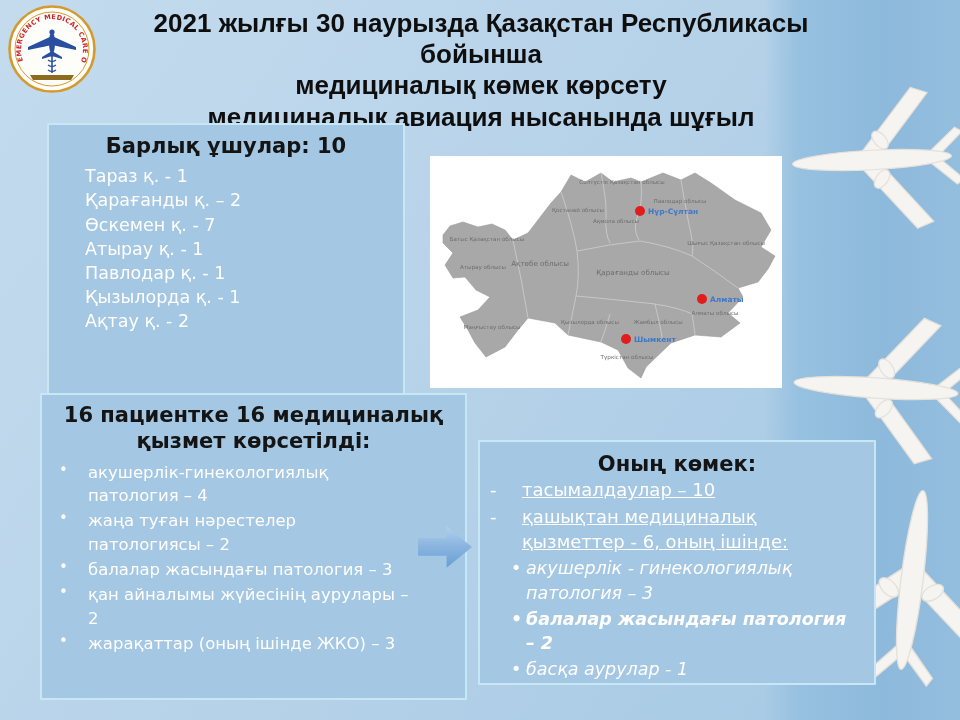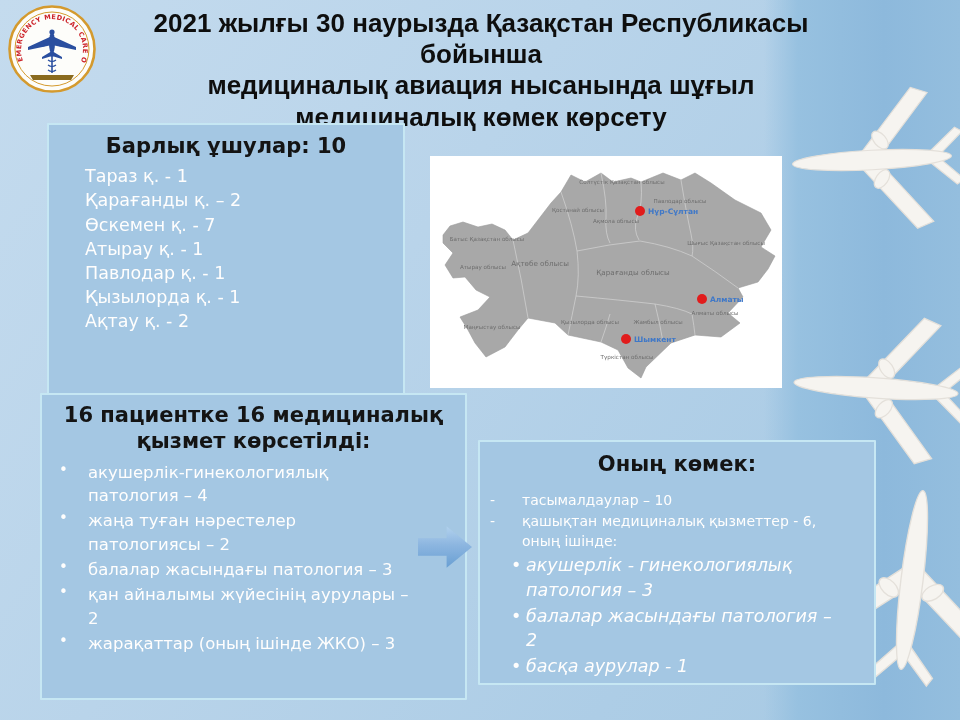--- a/index.html
+++ b/index.html
@@ -56,29 +56,29 @@
   
   .arrow {
     position:absolute; left:418px; top:524px; width:54px; height:46px;
     background:linear-gradient(to bottom,#b6d5ef 0%,#8db6e0 45%,#659dd2 100%);
     clip-path:polygon(0 31%, 53% 31%, 53% 5%, 100% 50%, 53% 95%, 53% 69%, 0 69%);
     filter:drop-shadow(0 1px 1px rgba(40,70,110,0.35));
   }
 
   
   .details { left:478px; top:440px; width:398px; height:245px; padding-top:9px; }
-  .details .dash-list { list-style:none; margin:14px 0 0 0; padding:0; color:#fffefd;
-    font-size:14px; line-height:1.42; }
+  .details .dash-list { list-style:none; margin:0 0 0 0; padding:0; color:#fffefd;
+    font-size:18px; line-height:1.42;text-decoration:underline; }
   .details .dash-list li { position:relative; padding:0 52px 1px 42px; }
   .details .dash-list li::before { content:"-"; position:absolute; left:10px; }
   .details .sub-list { list-style:none; margin:0; padding:0; color:#fffefd;
     font-size:17.5px; line-height:1.42; font-style:italic; }
   .details .sub-list li { position:relative; padding:0 26px 1px 46px; }
   .details .sub-list li::before { content:"•"; position:absolute; left:31px; font-style:normal; }
-  .details .sub-list li.emph { font-weight:normal; }
+  .details .sub-list li.emph { font-weight:bold; }
 </style>
 </head>
 <body>
 
 <div class="slide">
 
   <div class="photo-band">
     <svg width="196" height="720" viewBox="0 0 196 720">
       <defs>
         <g id="plane">
@@ -121,22 +121,22 @@
     <g>
       <line x1="44" y1="52" x2="44" y2="68" stroke="#2a4fa0" stroke-width="1.6"></line>
       <path d="M 40,55 Q 44,58 48,55 M 40,60 Q 44,63 48,60 M 40,65 Q 44,68 48,65" fill="none" stroke="#2a4fa0" stroke-width="1.2"></path>
       <circle cx="44" cy="50.5" r="1.6" fill="#2a4fa0"></circle>
     </g>
     <path d="M 22,70 L 66,70 L 63,75 L 25,75 Z" fill="#8a6b1f"></path>
   </svg>
 
   <div class="title">
     <div>2021 жылғы 30 наурызда Қазақстан Республикасы бойынша</div>
+    <div>медициналық көмек көрсету</div>
     <div>медициналық авиация нысанында шұғыл</div>
-    <div>медициналық көмек көрсету</div>
   </div>
 
   <div class="box flights">
     <div class="box-title">Барлық ұшулар: 10</div>
     <ul>
       <li>Тараз қ. - 1</li>
       <li>Қарағанды қ. – 2</li>
       <li>Өскемен қ. - 7</li>
       <li>Атырау қ. - 1</li>
       <li>Павлодар қ. - 1</li>

